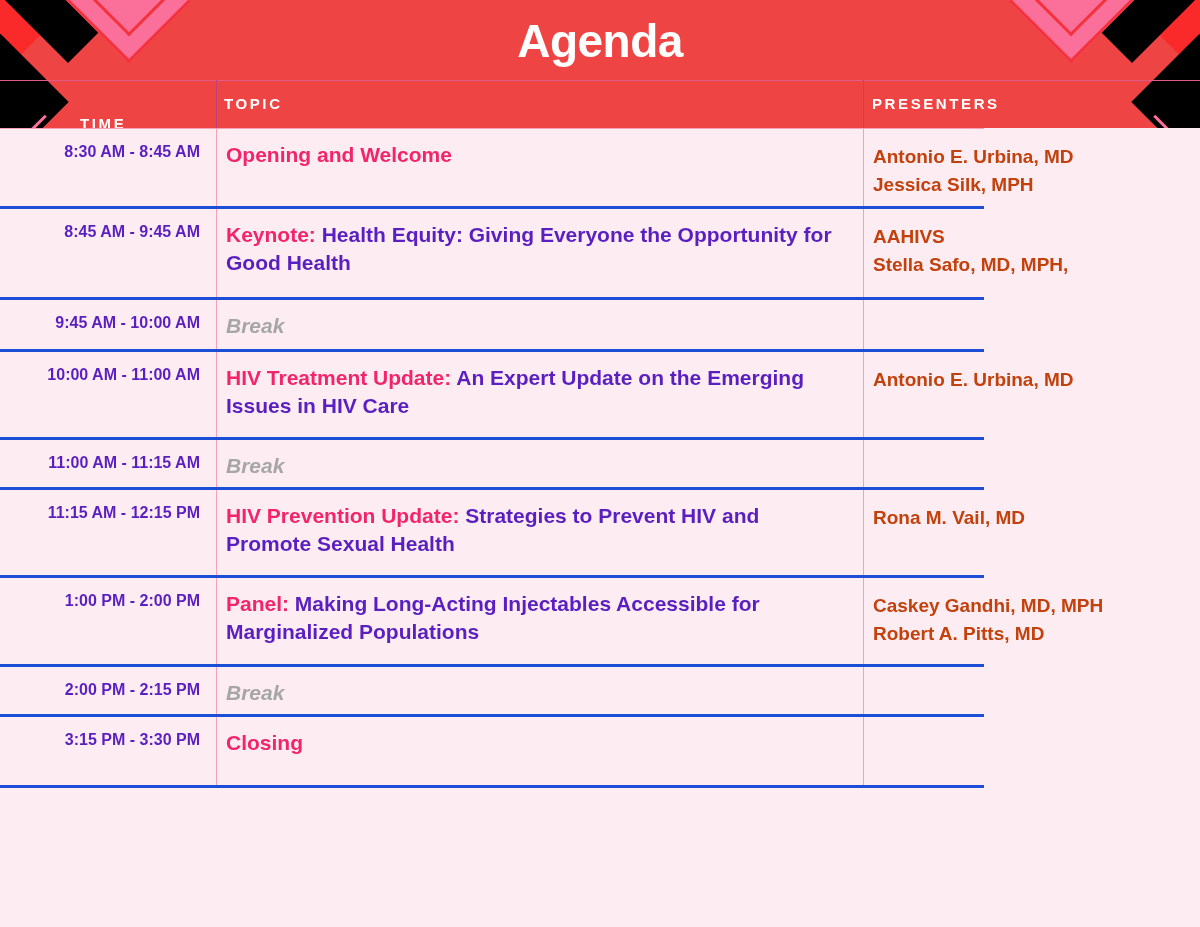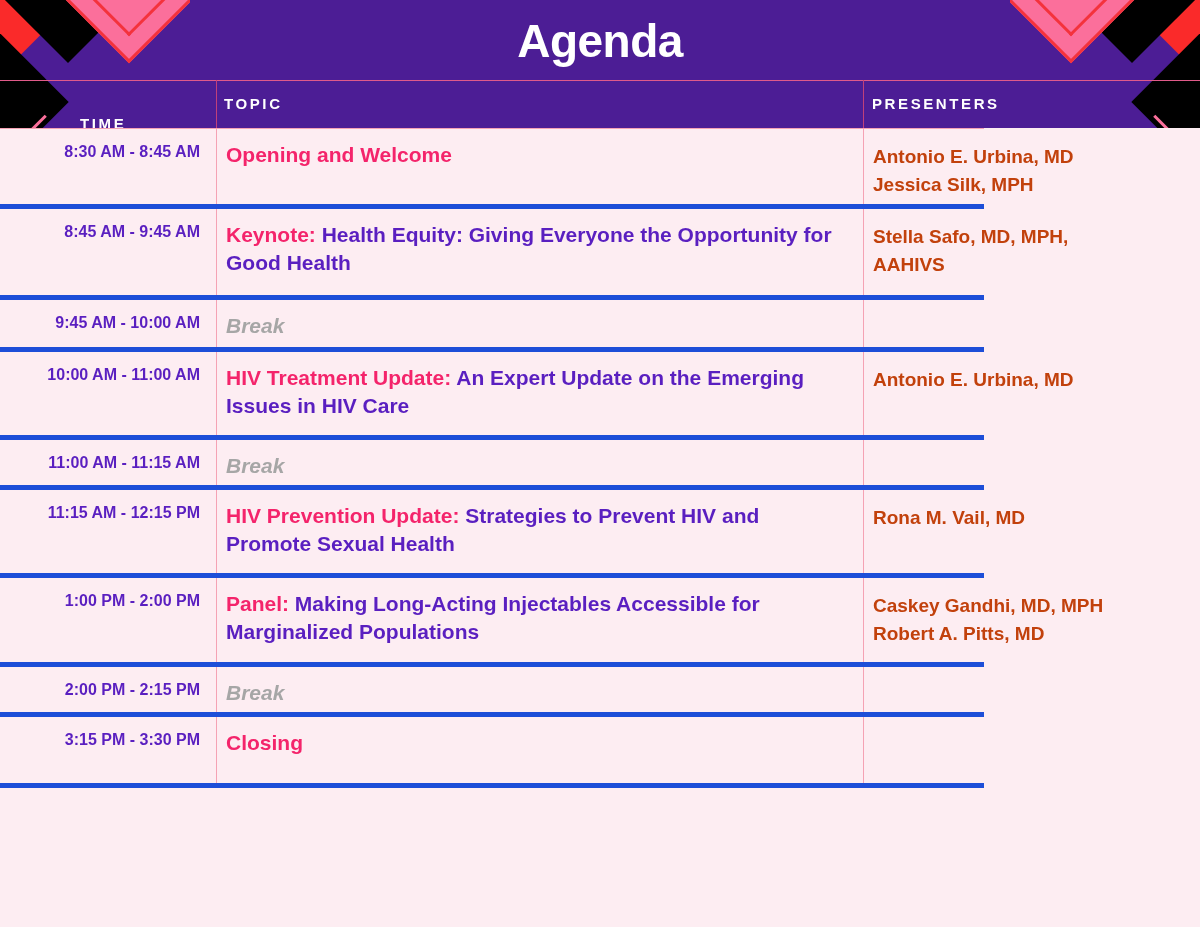--- a/index.html
+++ b/index.html
@@ -14,21 +14,21 @@
     position:relative;
     width:1200px; height:927px;
     background:#fdedf2;
     overflow:hidden;
   }
 
   
   .header-band {
     position:absolute;
     left:0; top:0; width:1200px; height:128px;
-    background:#4c1d95;
+    background:#ef4444;
     overflow:hidden;
   }
   .header-title {
     position:absolute;
     left:0; top:10px; width:1200px;
     text-align:center;
     color:#ffffff;
     font-size:46px;
     font-weight:bold;
     letter-spacing:-0.5px;
@@ -103,21 +103,21 @@
   }
 
   
   .table {
     position:absolute;
     left:0; top:128px; width:1200px;
   }
   .row {
     position:relative;
     width:984px;
-    border-bottom:5px solid #1d4ed8;
+    border-bottom:3px solid #1d4ed8;
     background:#fdedf2;
   }
   .row:first-child { border-top:1px solid #f5a2b4; }
 
   .cell { position:absolute; top:0; height:100%; }
 
   .cell-time {
     left:0; width:216px;
     text-align:right;
     padding:14px 16px 0 6px;
@@ -196,22 +196,22 @@
           <div>Antonio E. Urbina, MD</div>
           <div>Jessica Silk, MPH</div>
         </div>
       </div>
       <div class="row" style="height: 91px;">
         <div class="vline v1"></div>
         <div class="vline v2"></div>
         <div class="cell cell-time">8:45 AM - 9:45 AM</div>
         <div class="cell cell-topic"><span class="hl">Keynote:</span><span class="plain"> Health Equity: Giving Everyone the Opportunity for Good Health</span></div>
         <div class="cell cell-pres">
+          <div>AAHIVS</div>
           <div>Stella Safo, MD, MPH,</div>
-          <div>AAHIVS</div>
         </div>
       </div>
       <div class="row" style="height: 52px;">
         <div class="vline v1"></div>
         <div class="vline v2"></div>
         <div class="cell cell-time">9:45 AM - 10:00 AM</div>
         <div class="cell cell-topic"><span class="brk">Break</span></div>
         <div class="cell cell-pres"></div>
       </div>
       <div class="row" style="height: 88px;">

